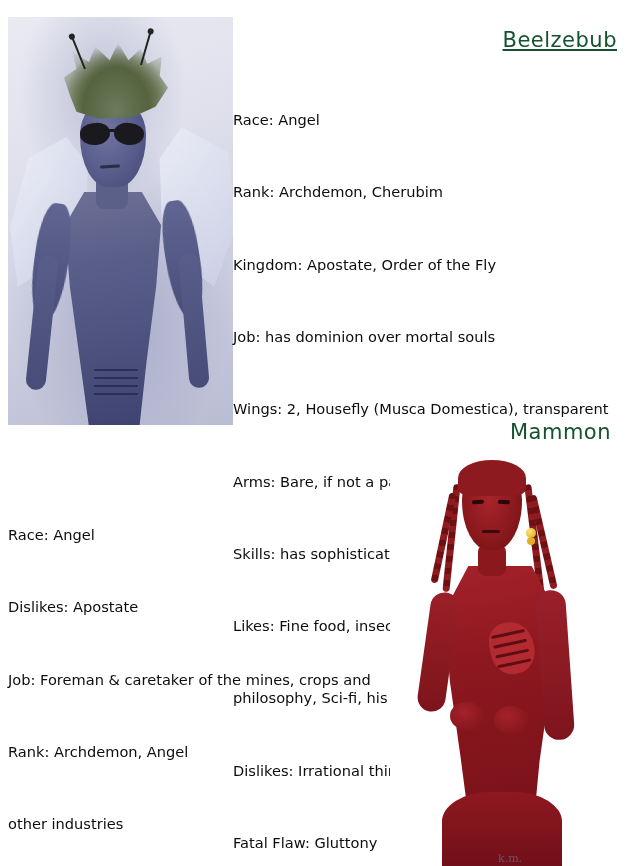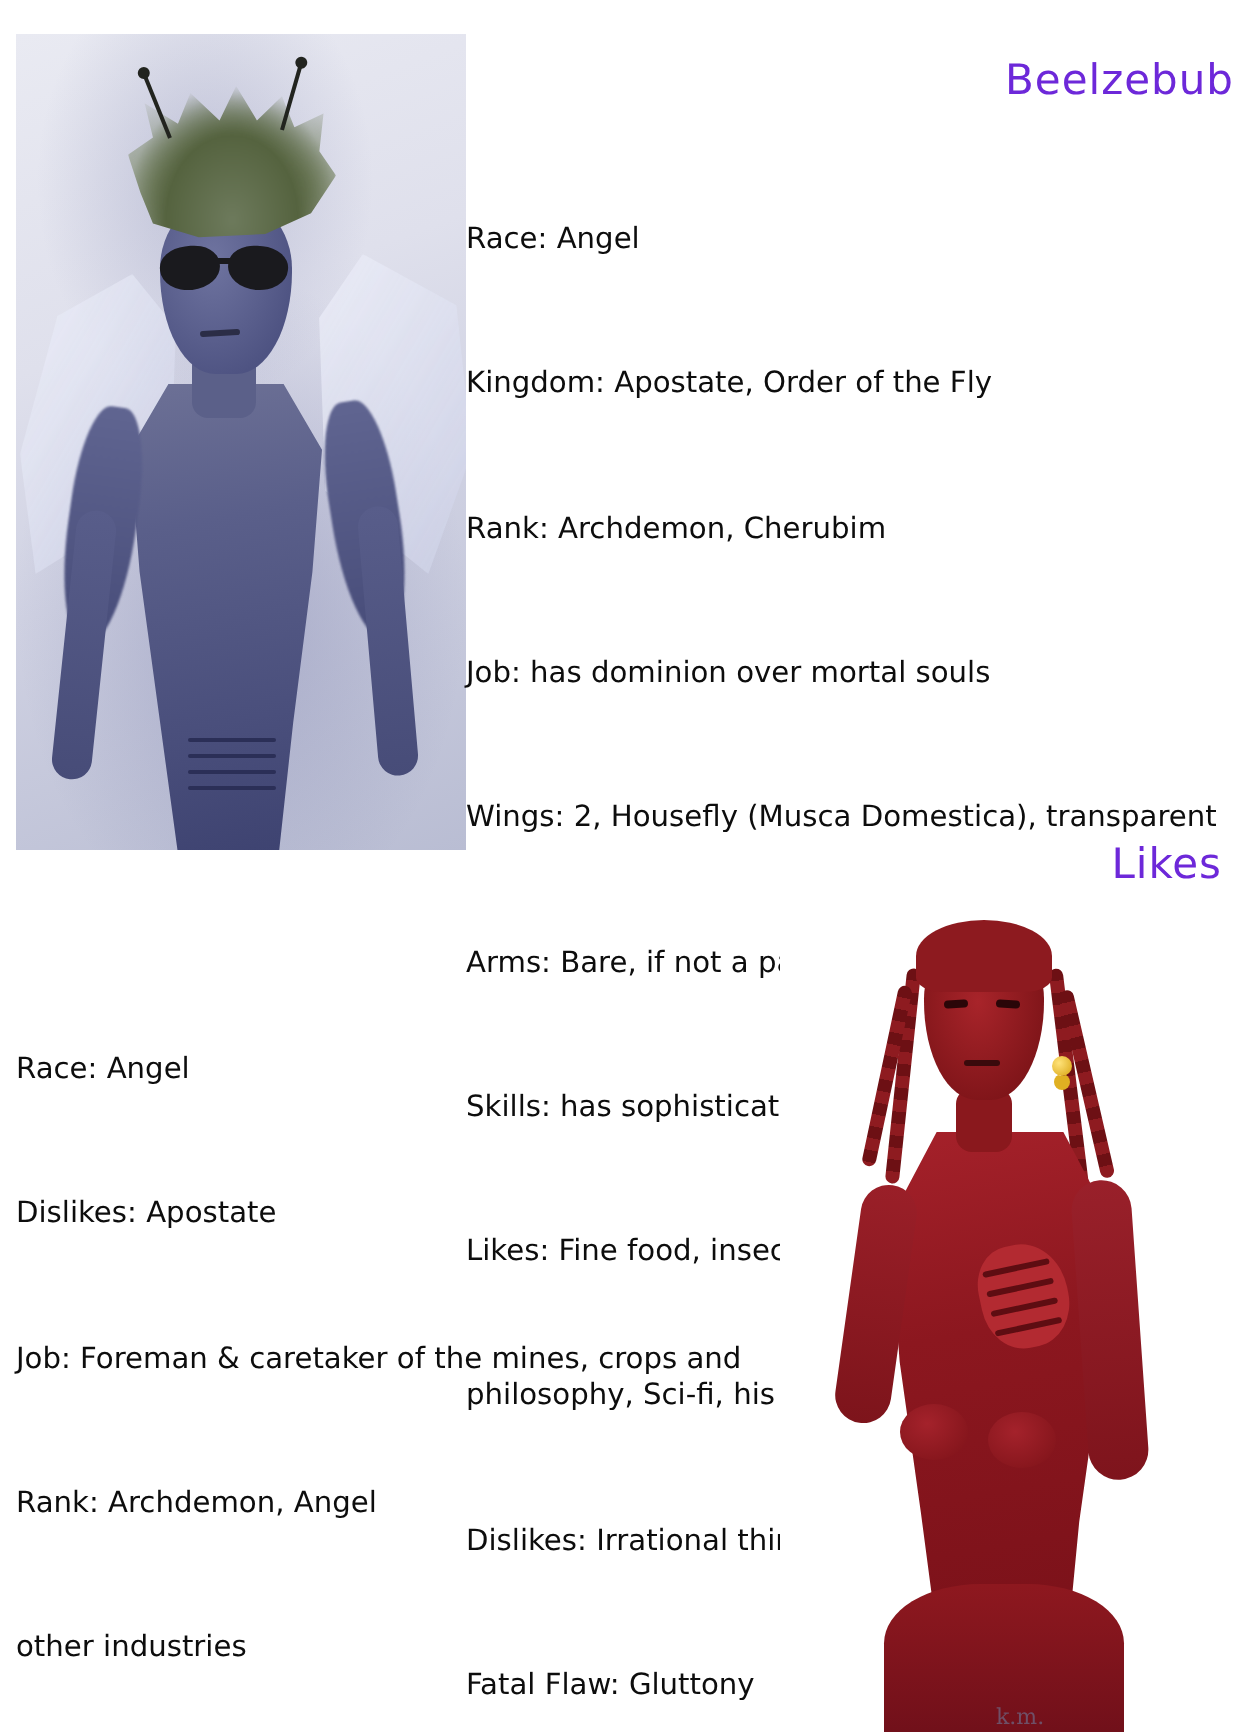--- a/index.html
+++ b/index.html
@@ -14,22 +14,23 @@
     overflow: hidden;
     font-family: "DejaVu Sans", sans-serif;
     color: #111;
   }
 
   
   .char-title {
     position: absolute;
     font-size: 21px;
     letter-spacing: 0.5px;
-    color: #6d28d9;
+    color: #14532d;
     white-space: nowrap;
+    text-decoration: underline;
   }
   .stat-list {
     position: absolute;
     font-size: 14.6px;
     line-height: 24.1px;
     color: #0d0d0d;
     white-space: pre-wrap;
   }
   .stat-line {
     display: block;
@@ -341,34 +342,34 @@
       <span></span>
       <span></span>
       <span></span>
   </div>
 </div>
 
 <div class="char-title" id="beelzebub-title">Beelzebub</div>
 
 <div class="stat-list" id="beelzebub-stats">
   <span class="stat-line">Race: Angel</span>
+  <span class="stat-line">Rank: Archdemon, Cherubim</span>
   <span class="stat-line">Kingdom: Apostate, Order of the Fly</span>
-  <span class="stat-line">Rank: Archdemon, Cherubim</span>
   <span class="stat-line">Job: has dominion over mortal souls</span>
   <span class="stat-line">Wings: 2, Housefly (Musca Domestica), transparent</span>
   <span class="stat-line">Arms: Bare, if not a pair of daggers</span>
   <span class="stat-line">Skills: has sophisticated taste, is organized and wise</span>
   <span class="stat-line">Likes: Fine food, insects, women &amp; feminine angels,</span>
   <span class="stat-line">philosophy, Sci-fi, his children &amp; grandchildren</span>
   <span class="stat-line">Dislikes: Irrational thinking, Secrets, Cats, Rejection</span>
   <span class="stat-line">Fatal Flaw: Gluttony</span>
   
 </div>
 
-<div class="char-title" id="mammon-title">Likes</div>
+<div class="char-title" id="mammon-title">Mammon</div>
 
 <div class="illustration" id="mammon-illustration">
   <div class="mm-bg"></div>
   <div class="mm-braid b1"></div>
   <div class="mm-braid b2"></div>
   <div class="mm-braid b3"></div>
   <div class="mm-braid b4"></div>
   <div class="mm-torso"></div>
   <div class="mm-arm-l"></div>
   <div class="mm-arm-r"></div>

